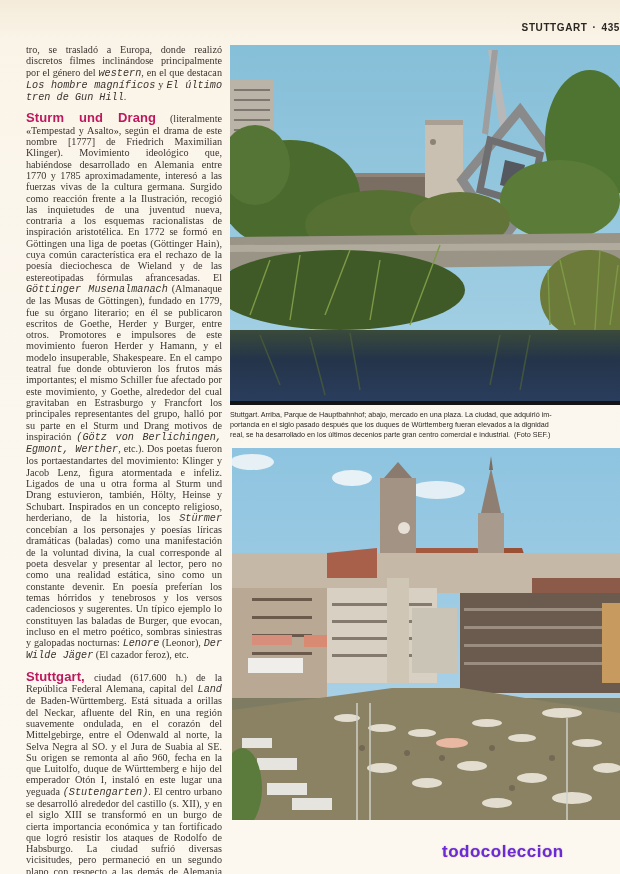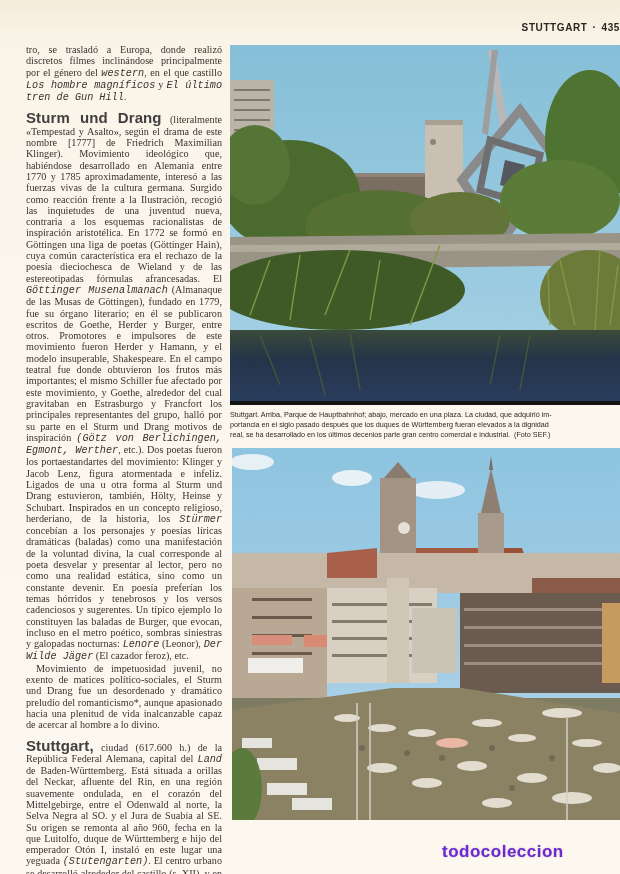--- a/index.html
+++ b/index.html
@@ -24,21 +24,21 @@
   .text-col {
     position: absolute; left: 26px; top: 44px; width: 196px;
     font-size: 10.2px; line-height: 11.3px; text-align: justify;
     z-index: 2; color: #3a3330;
   }
   .text-col p { margin: 0; }
   .text-col p.indent { text-indent: 10px; }
   .entry { margin-top: 9px; }
   .entry-title {
     font-family: "Liberation Sans", "DejaVu Sans", sans-serif;
-    font-weight: bold; font-size: 15px; color: #404040; letter-spacing: 0.1px;
+    font-weight: bold; font-size: 13px; color: #be185d; letter-spacing: 0.1px;
   }
   em { font-style: italic; font-family: Liberation Mono, monospace; }
   .photo {
     position: absolute; overflow: hidden; z-index: 2;
   }
   .photo-top { left: 230px; top: 45px; width: 390px; height: 360px; }
   .photo-bottom { left: 232px; top: 448px; width: 388px; height: 372px; }
   .caption {
     position: absolute; left: 230px; top: 410px; width: 392px;
     font-family: "Liberation Sans", "DejaVu Sans", sans-serif;
@@ -60,28 +60,27 @@
 <body>
 
 <div class="page-tint"></div>
 
 <div class="running-head">
   <span>STUTTGART</span><span class="sep">·</span><span>435</span>
 </div>
 
 <div class="text-col">
   <p>
-    <span>tro, se trasladó a Europa, donde realizó discretos filmes inclinándose principalmente por el género del </span><em>western</em><span>, en el que castillo </span><em>Los hombre magníficos</em><span> y </span><em>El último tren de Gun Hill</em><span>.</span>
+    <span>tro, se trasladó a Europa, donde realizó discretos filmes inclinándose principalmente por el género del </span><em>western</em><span>, en el que destacan </span><em>Los hombre magníficos</em><span> y </span><em>El último tren de Gun Hill</em><span>.</span>
   </p>
 
   <div class="entry">
     <p>
       <span class="entry-title">Sturm und Drang</span><span> (literalmente «Tempestad y Asalto», según el drama de este nombre [1777] de Friedrich Maximilian Klinger). Movimiento ideológico que, habiéndose desarrollado en Alemania entre 1770 y 1785 aproximadamente, interesó a las fuerzas vivas de la cultura germana. Surgido como reacción frente a la Ilustración, recogió las inquietudes de una juventud nueva, contraria a los esquemas racionalistas de inspiración aristotélica. En 1772 se formó en Göttingen una liga de poetas (Göttinger Hain), cuya común característica era el rechazo de la poesía dieciochesca de Wieland y de las estereotipadas fórmulas afrancesadas. El </span><em>Göttinger Musenalmanach</em><span> (Almanaque de las Musas de Göttingen), fundado en 1779, fue su órgano literario; en él se publicaron escritos de Goethe, Herder y Burger, entre otros. Promotores e impulsores de este movimiento fueron Herder y Hamann, y el modelo insuperable, Shakespeare. En el campo teatral fue donde obtuvieron los frutos más importantes; el mismo Schiller fue afectado por este movimiento, y Goethe, alrededor del cual gravitaban en Estrasburgo y Francfort los principales representantes del grupo, halló por su parte en el Sturm und Drang motivos de inspiración </span><em>(Götz von Berlichingen, Egmont, Werther</em><span>, etc.). Dos poetas fueron los portaestandartes del movimiento: Klinger y Jacob Lenz, figura atormentada e infeliz. Ligados de una u otra forma al Sturm und Drang estuvieron, también, Hölty, Heinse y Schubart. Inspirados en un concepto religioso, herderiano, de la historia, los </span><em>Stürmer</em><span> concebían a los personajes y poesías líricas dramáticas (baladas) como una manifestación de la voluntad divina, la cual corresponde al poeta desvelar y presentar al lector, pero no como una realidad estática, sino como un constante devenir. En poesía preferían los temas hórridos y tenebrosos y los versos cadenciosos y sugerentes. Un típico ejemplo lo constituyen las baladas de Burger, que evocan, incluso en el metro poético, sombras siniestras y galopadas nocturnas: </span><em>Lenore</em><span> (Leonor), </span><em>Der Wilde Jäger</em><span> (El cazador feroz), etc.</span>
     </p>
-    <p class="indent">Movimiento de impetuosidad juvenil, no exento de matices político-sociales, el Sturm und Drang fue un desordenado y dramático preludio del romanticismo*, aunque apasionado hacia una plenitud de vida inalcanzable capaz de acercar al hombre a lo divino.</p>
   </div>
 
   <div class="entry">
     <p>
       <span class="entry-title">Stuttgart,</span><span> ciudad (617.600 h.) de la República Federal Alemana, capital del </span><em>Land</em><span> de Baden-Württemberg. Está situada a orillas del Neckar, afluente del Rin, en una región suavemente ondulada, en el corazón del Mittelgebirge, entre el Odenwald al norte, la Selva Negra al SO. y el Jura de Suabia al SE. Su origen se remonta al año 960, fecha en la que Luitolfo, duque de Württemberg e hijo del emperador Otón I, instaló en este lugar una yeguada </span><em>(Stutengarten)</em><span>. El centro urbano se desarrolló alrededor del castillo (s. XII), y en el siglo XIII se transformó en un burgo de cierta importancia económica y tan fortificado que logró resistir los ataques de Rodolfo de Habsburgo. La ciudad sufrió diversas vicisitudes, pero permaneció en un segundo plano con respecto a las demás de Alemania meridional hasta el siglo XIX, concretamente hasta 1806, año en el que los duques de Württemberg fueron elevados a la dignidad real. En aquel período S. se embelleció notablemente y su economía prosperó gracias al desarrollo de la industria y de las vías de comunicación.</span>
     </p>
 
   </div>
 </div>
 

